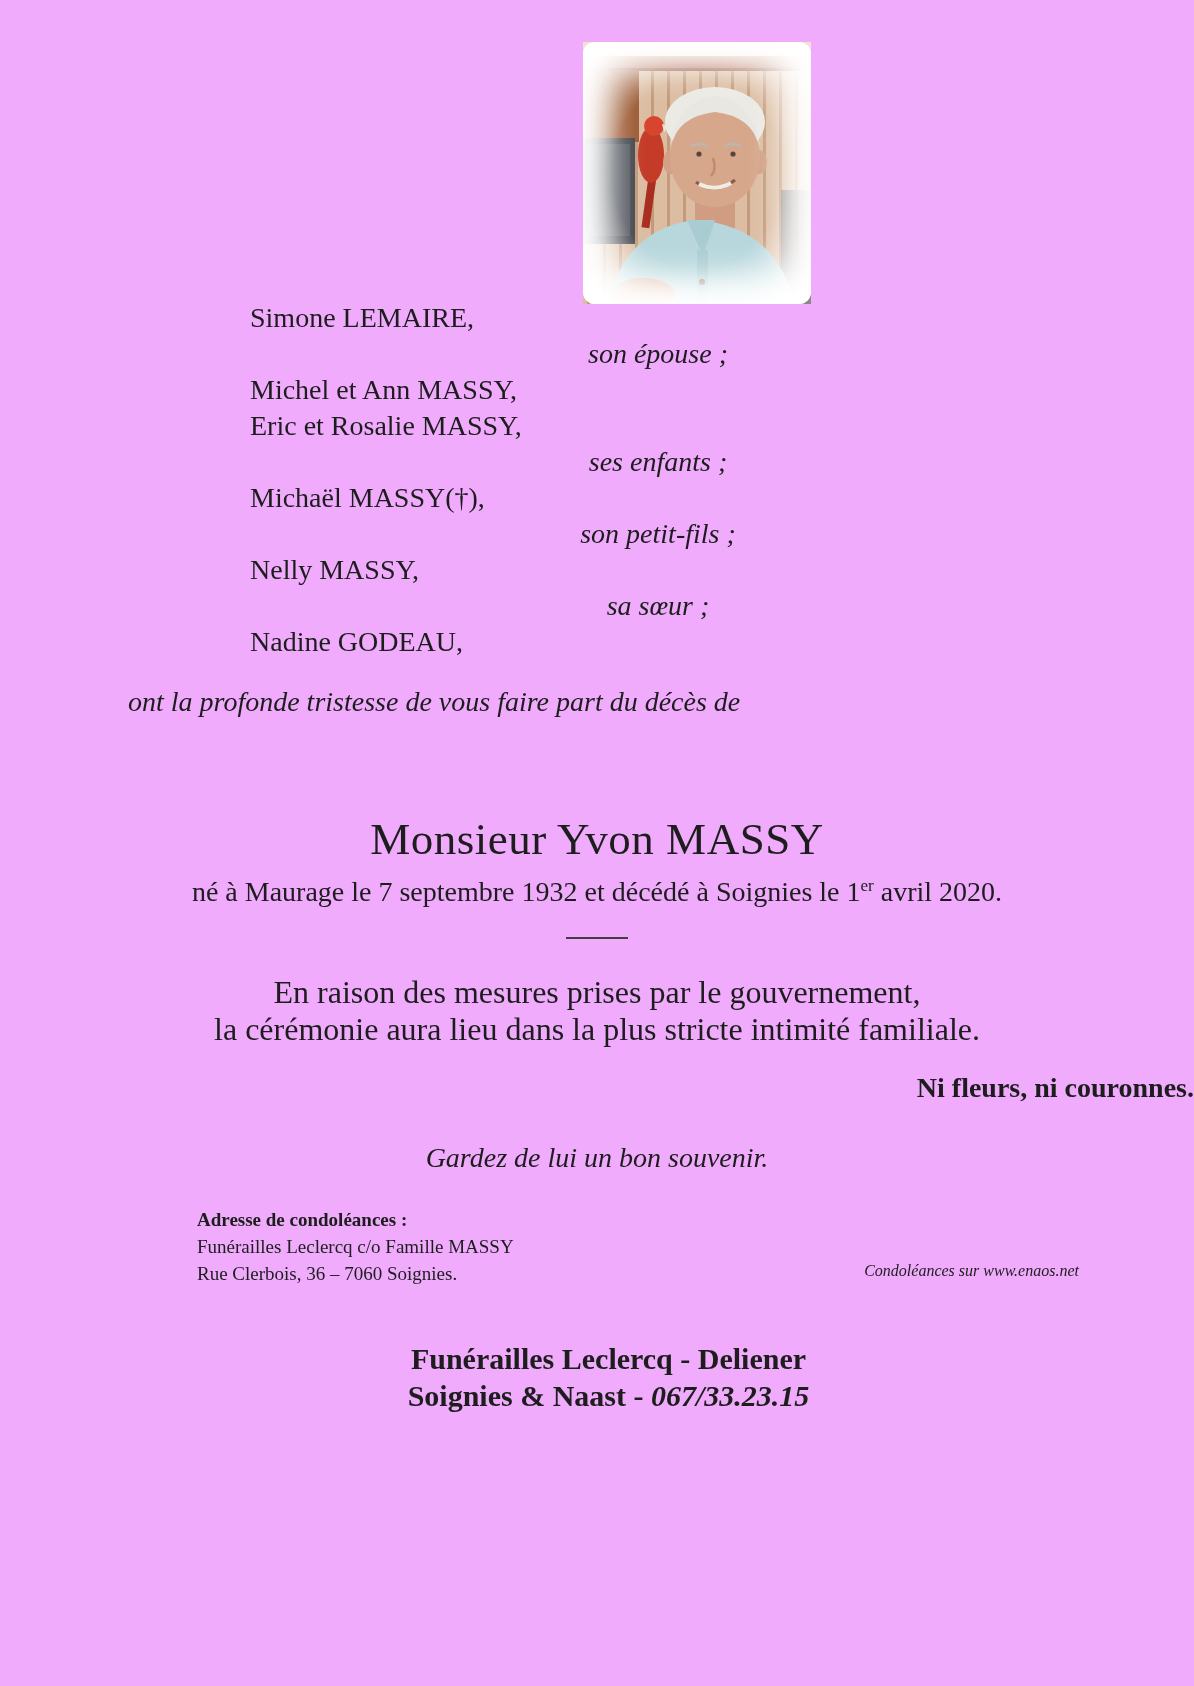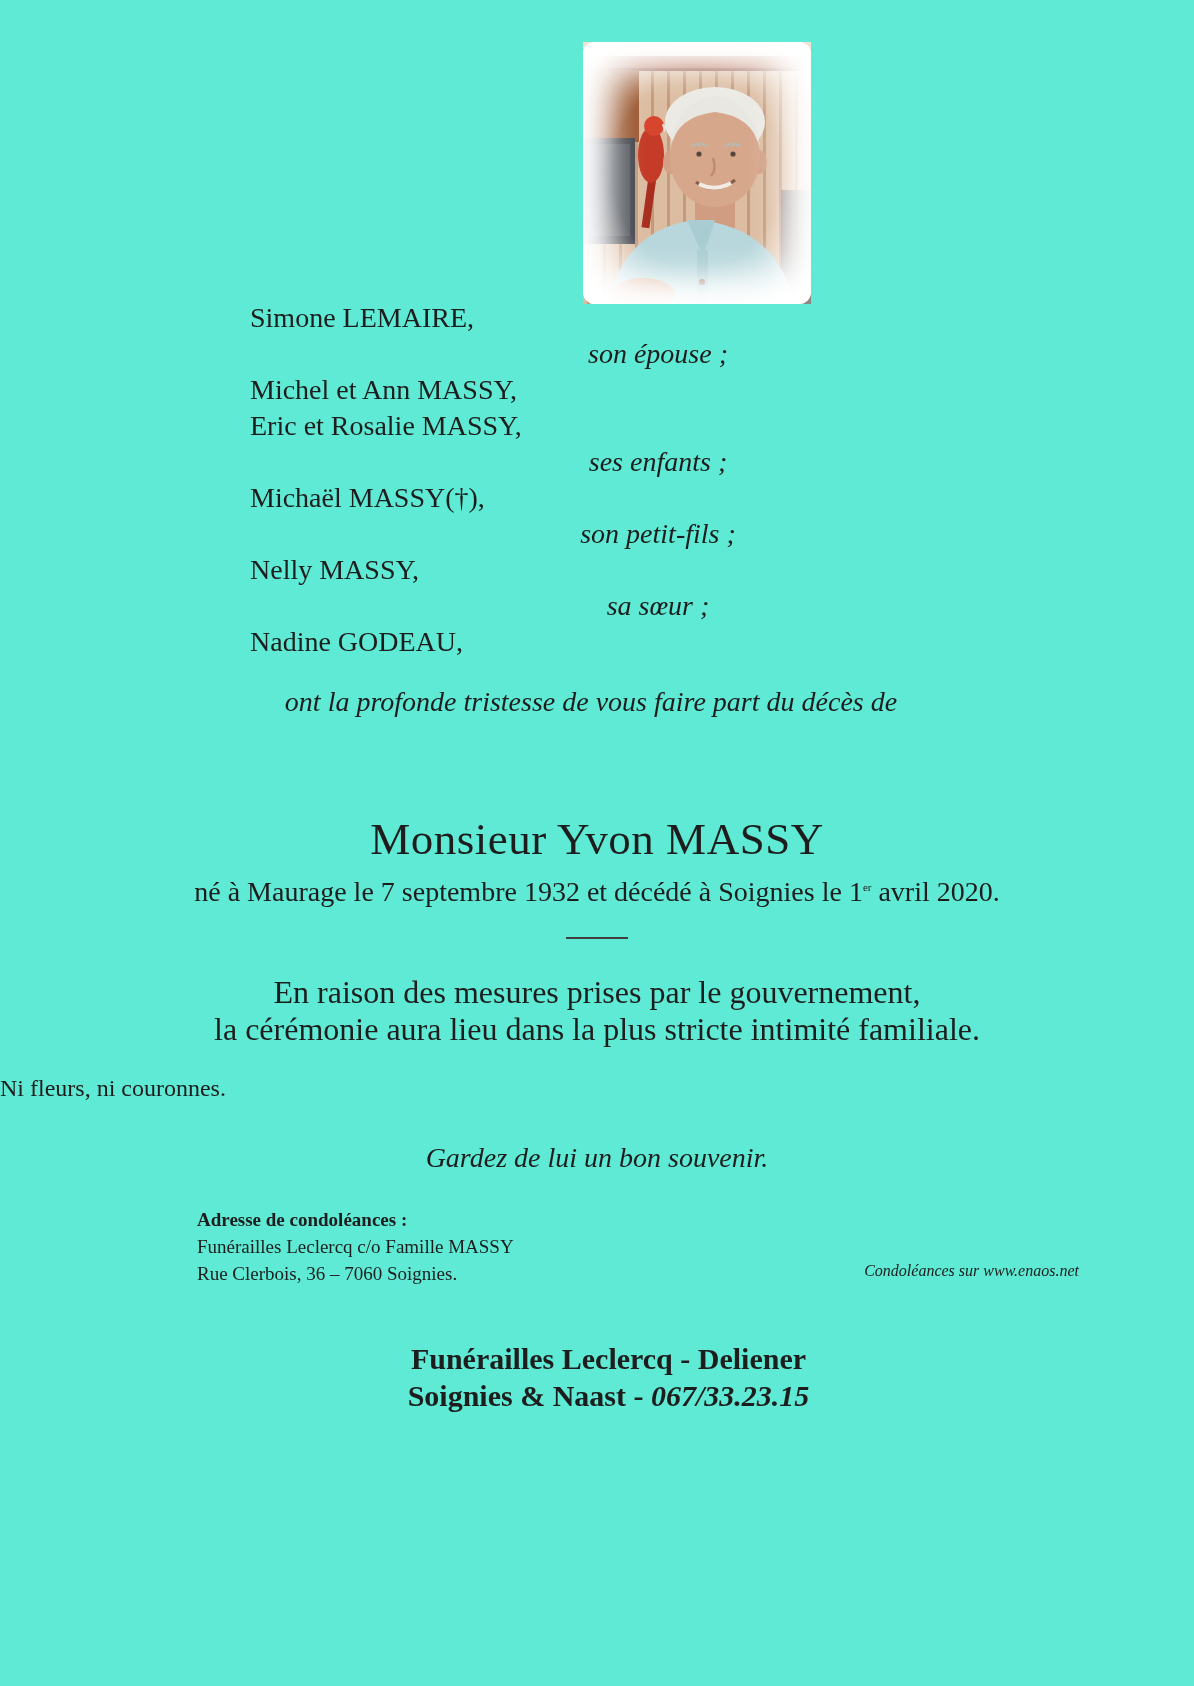--- a/index.html
+++ b/index.html
@@ -4,21 +4,21 @@
 <style>
   html, body {
     margin: 0;
     padding: 0;
     background: #ffffff;
   }
   .page {
     position: relative;
     width: 1194px;
     height: 1686px;
-    background: #5eead4;
+    background: #f0abfc;
     font-family: "Liberation Serif", "DejaVu Serif", serif;
     color: #1d1d1d;
     overflow: hidden;
   }
 
   
   .photo {
     position: absolute;
     left: 583px;
     top: 42px;
@@ -48,21 +48,21 @@
   }
   .row { height: 36px; line-height: 36px; white-space: nowrap; }
   .row.relation { text-align: center; font-style: italic; }
 
   
   .intro {
     position: absolute;
     left: 128px;
     right: 140px;
     top: 686px;
-    text-align: center;
+    text-align: left;
     font-style: italic;
     font-size: 28px;
     line-height: 32px;
   }
   .title {
     position: absolute;
     left: 0; right: 0;
     top: 798px;
     margin: 16px;
     text-align: center;
@@ -72,21 +72,21 @@
     line-height: 50px;
   }
   .dates {
     position: absolute;
     left: 0; right: 0;
     top: 876px;
     text-align: center;
     font-size: 28px;
     line-height: 32px;
   }
-  .dates sup { font-size: 11px; line-height: 0; }
+  .dates sup { font-size: 17px; line-height: 0; }
 
   .divider {
     position: absolute;
     left: 50%;
     top: 937px;
     width: 62px;
     height: 2px;
     margin-left: -31px;
     background: #3f3f3f;
   }
@@ -96,23 +96,23 @@
     left: 0; right: 0;
     top: 974px;
     text-align: center;
     font-size: 32px;
     line-height: 37px;
   }
   .noflowers {
     position: absolute;
     left: 0; right: 0;
     top: 1072px;
-    text-align: left;
-    font-size: 24px;
-    font-weight: normal;
+    text-align: right;
+    font-size: 28px;
+    font-weight: bold;
     line-height: 32px;
   }
   .souvenir {
     position: absolute;
     left: 0; right: 0;
     top: 1142px;
     text-align: center;
     font-size: 28px;
     font-style: italic;
     line-height: 32px;

